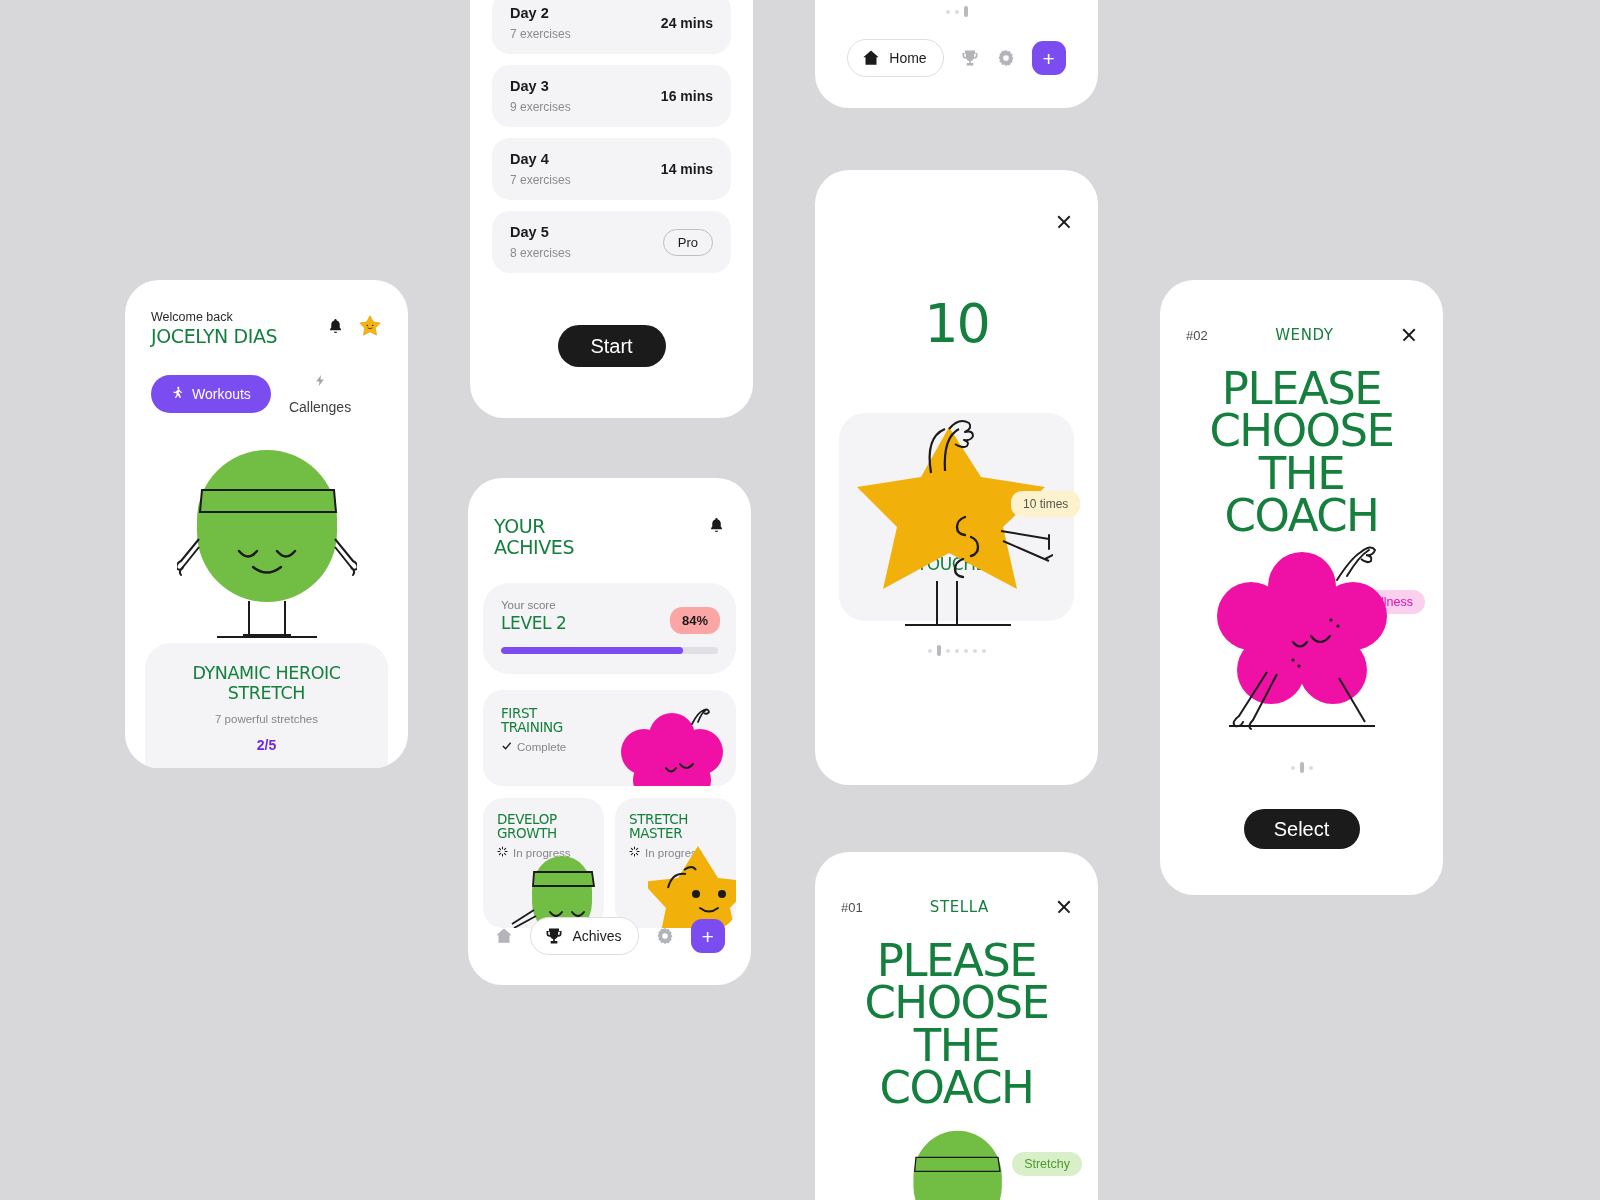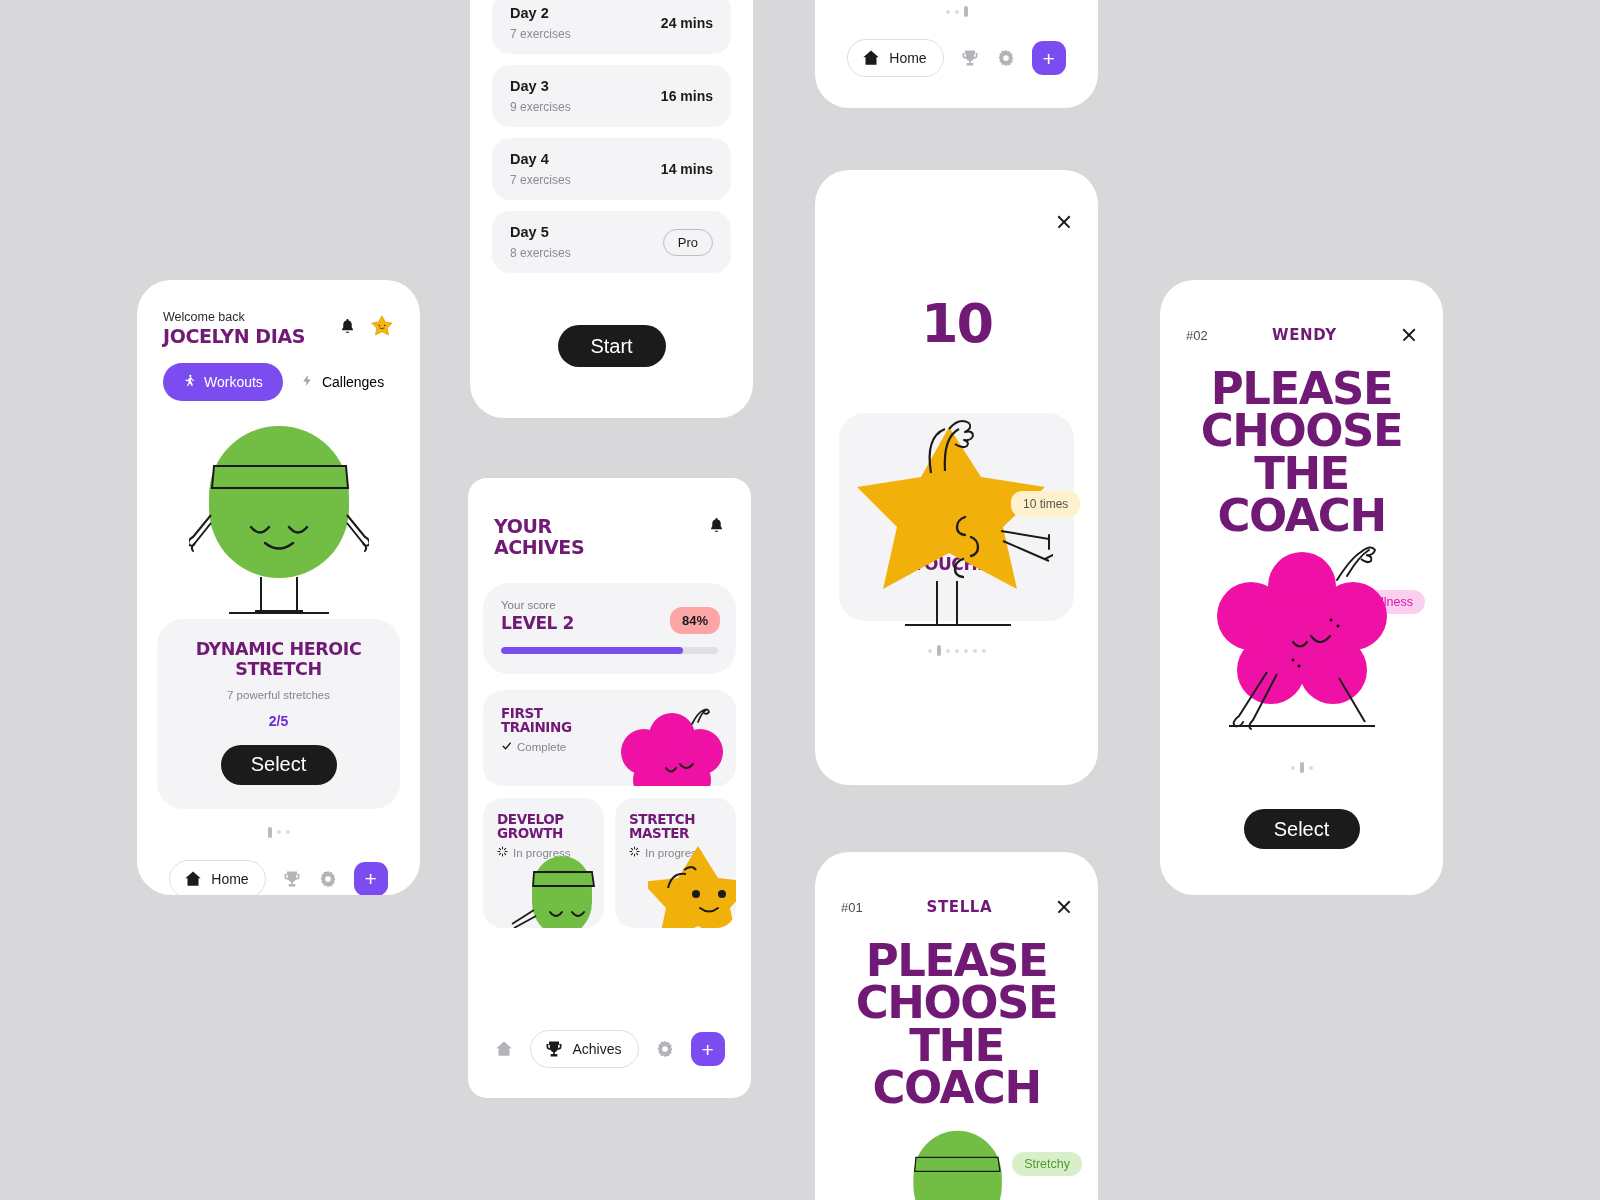--- a/index.html
+++ b/index.html
@@ -12,23 +12,23 @@
   .stage { position: relative; width: 1600px; height: 1200px; }
 
   .phone {
     position: absolute;
     background: #ffffff;
     border-radius: 34px;
     overflow: hidden;
   }
   .display {
     font-family: "DejaVu Sans", sans-serif;
-    font-weight: 700;
+    font-weight: 400;
     letter-spacing: -0.4px;
-    color: #701a75;
+    color: #15803d;
     text-transform: uppercase;
   }
 
   .dots { display: flex; gap: 5px; align-items: center; justify-content: center; }
   .dots i { width: 4px; height: 4px; border-radius: 50%; background: #dcdce0; display: block; }
   .dots i.on { width: 4px; height: 11px; border-radius: 2px; background: #b9b9c2; }
 
   .btn-dark {
     background: #1b1b1b; color: #fff; border: none;
     border-radius: 22px; font-size: 20px; font-family: "Liberation Sans", sans-serif;
@@ -44,32 +44,32 @@
   }
   .nav-pill span { font-size: 14px; color: #1b1b1b; }
   .nav-ico { width: 20px; height: 20px; display: block; }
   .nav-plus {
     width: 34px; height: 34px; border-radius: 11px; background: #7b4cf0;
     display: flex; align-items: center; justify-content: center;
     color: #fff; font-size: 21px; line-height: 1; font-weight: 300;
   }
 
   
-  #p-home { left: 137px; top: 280px; width: 283px; height: 615px; }
+  #p-home { left: 125px; top: 280px; width: 283px; height: 488px; }
   #p-home .top { padding: 30px 26px 0 26px; display: flex; justify-content: space-between; align-items: flex-start; }
   #p-home .welcome { font-size: 12.5px; color: #2a2a2a; }
   #p-home .uname { font-size: 19px; margin-top: 1px; }
   #p-home .hicons { display: flex; align-items: center; gap: 14px; margin-top: 4px; }
   .tabs { display: flex; align-items: center; gap: 10px; padding: 16px 26px 0 26px; }
   .tab {
     display: flex; align-items: center; gap: 8px;
     border-radius: 20px; padding: 10px 20px; font-size: 14px;
   }
   .tab.active { background: #7b4cf0; color: #fff; }
-  .tab.idle { color: #000000; padding-left: 8px; }
+  .tab.idle { color: #404040; padding-left: 8px; flex-direction: column; }
 
   .hero-wrap { position: relative; height: 218px; }
   .hero-char { position: absolute; left: 50%; transform: translateX(-50%); top: 10px; }
 
   .card-soft { background: #f4f4f6; border-radius: 26px; }
   #p-home .workout-card {
     margin: 0 20px; padding: 20px 18px 24px; text-align: center;
     position: relative; z-index: 2;
   }
   #p-home .wtitle { font-size: 17.5px; line-height: 1.16; }
@@ -87,21 +87,21 @@
   .day-row .dname { font-size: 14.5px; font-weight: 700; color: #1b1b1b; }
   .day-row .dsub { font-size: 12px; color: #8a8a90; margin-top: 6px; }
   .day-row .dmins { font-size: 14px; font-weight: 700; color: #1b1b1b; }
   .pro-chip {
     border: 1.3px solid #bdbdc2; border-radius: 14px; padding: 5px 14px;
     font-size: 13px; color: #1b1b1b; background: transparent;
   }
   #p-days .start { width: 108px; height: 42px; margin: 52px auto 0; }
 
   
-  #p-ach { left: 468px; top: 478px; width: 283px; height: 620px; border-radius: 19px; }
+  #p-ach { left: 468px; top: 478px; width: 283px; height: 507px; }
   #p-ach .ahead { padding: 38px 26px 0; display: flex; justify-content: space-between; align-items: flex-start; }
   #p-ach .atitle { font-size: 19px; line-height: 1.12; }
   #p-ach .score { margin: 24px 15px 0; padding: 16px 18px 20px; position: relative; }
   #p-ach .slabel { font-size: 11.5px; color: #7d7d84; }
   #p-ach .slevel { font-size: 17px; margin-top: 2px; }
   .pct-chip {
     position: absolute; right: 16px; top: 24px;
     background: #fca5a5; border-radius: 12px; padding: 6px 12px;
     font-size: 13px; font-weight: 700; color: #1b1b1b;
   }

